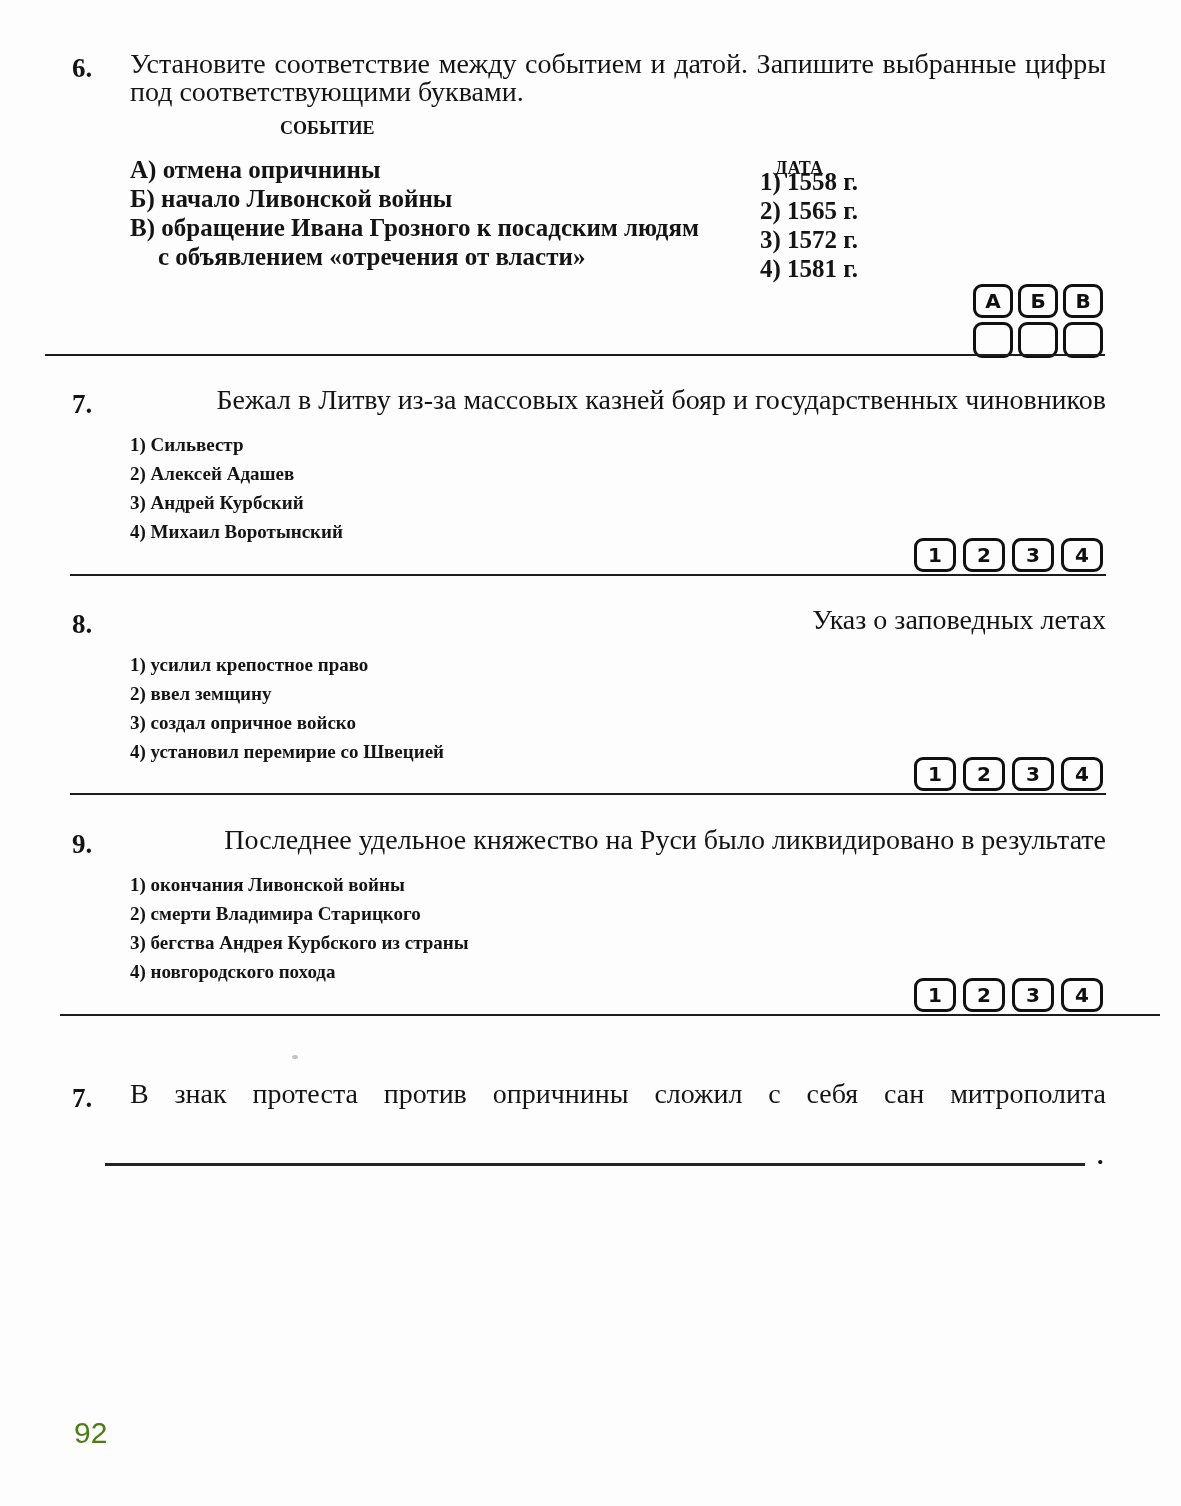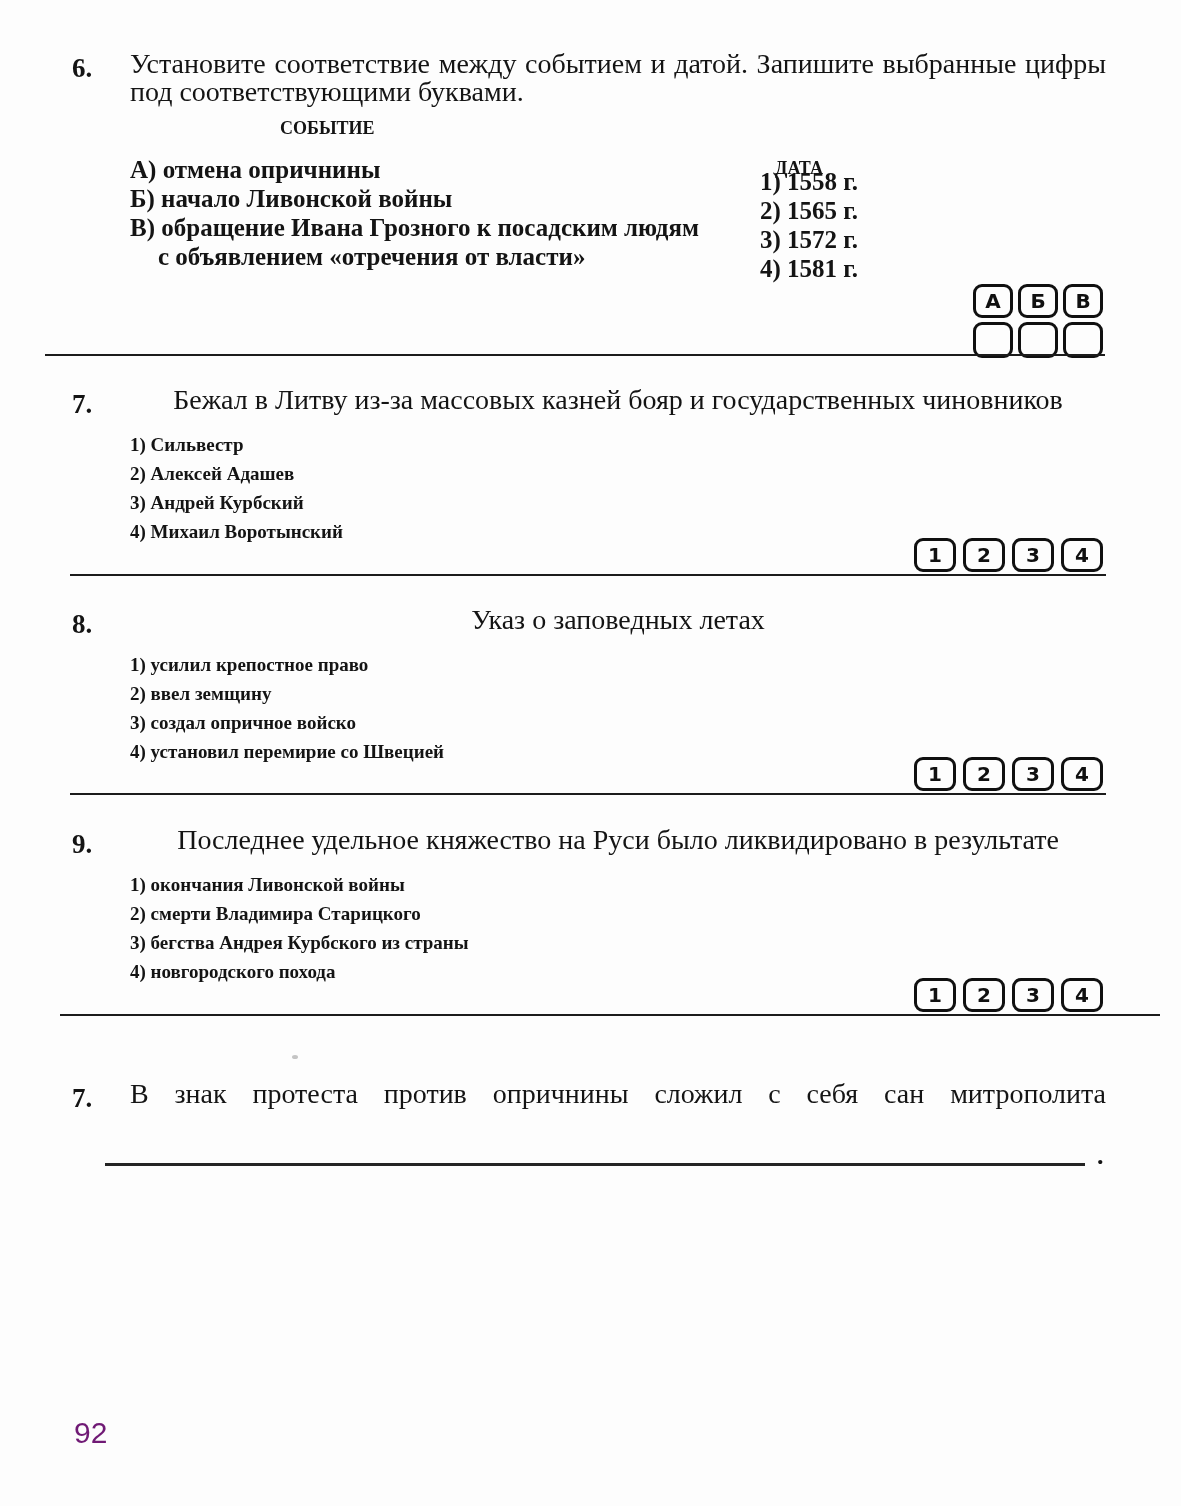--- a/index.html
+++ b/index.html
@@ -6,21 +6,21 @@
   .page {
     position:relative; width:1181px; height:1506px;
     background:#fdfdfd; overflow:hidden;
     font-family:"Liberation Serif","DejaVu Serif",serif;
     color:#141414;
   }
   .question { position:absolute; left:72px; width:1034px; }
   .qhead { display:flex; }
   .qnum { flex:0 0 58px; font-weight:700; font-size:27px; line-height:36px; }
   .qtext { flex:1; font-weight:400; font-size:28px; line-height:28px; text-align:justify; }
-  .qtext.single { text-align:center; }
+  .qtext.single { text-align:right; }
   .qtext.full-justify { text-align:justify; text-align-last:justify; }
 
   
   .match { position:relative; margin-left:58px; margin-top:12px; }
   .match-headers { position:relative; height:34px; }
   .col-header { position:absolute; font-weight:700; font-size:18px; }
   .h-event { left:150px; }
   .h-date  { left:645px;margin-top:40px; }
   .pair-area { position:relative; margin-top:3px; }
   .ev, .dt { font-weight:700; font-size:25px; line-height:29px; white-space:nowrap; }
@@ -53,21 +53,21 @@
   #rule-q9 { top:1014px; left:60px; width:1100px; }
 
   
   .answer-line { display:flex; align-items:flex-end; margin:30px 0 0 33px; }
   .blank { flex:0 0 980px; height:14px; border-bottom:3px solid #242424; }
   .dot { font-weight:700; font-size:26px; line-height:20px; margin-left:12px; }
 
   .page-number {
     position:absolute; left:74px; top:1416px;
     font-family:"Liberation Sans","DejaVu Sans",sans-serif;
-    font-size:30px; color:#701a75;
+    font-size:30px; color:#4d7c0f;
   }
   .speck { position:absolute; left:292px; top:1055px; width:6px; height:4px;
            background:#c4c4c4; border-radius:50%; }
 </style>
 </head>
 <body>
 
 <div class="page">
 
   <section class="question" style="top:50px;">

